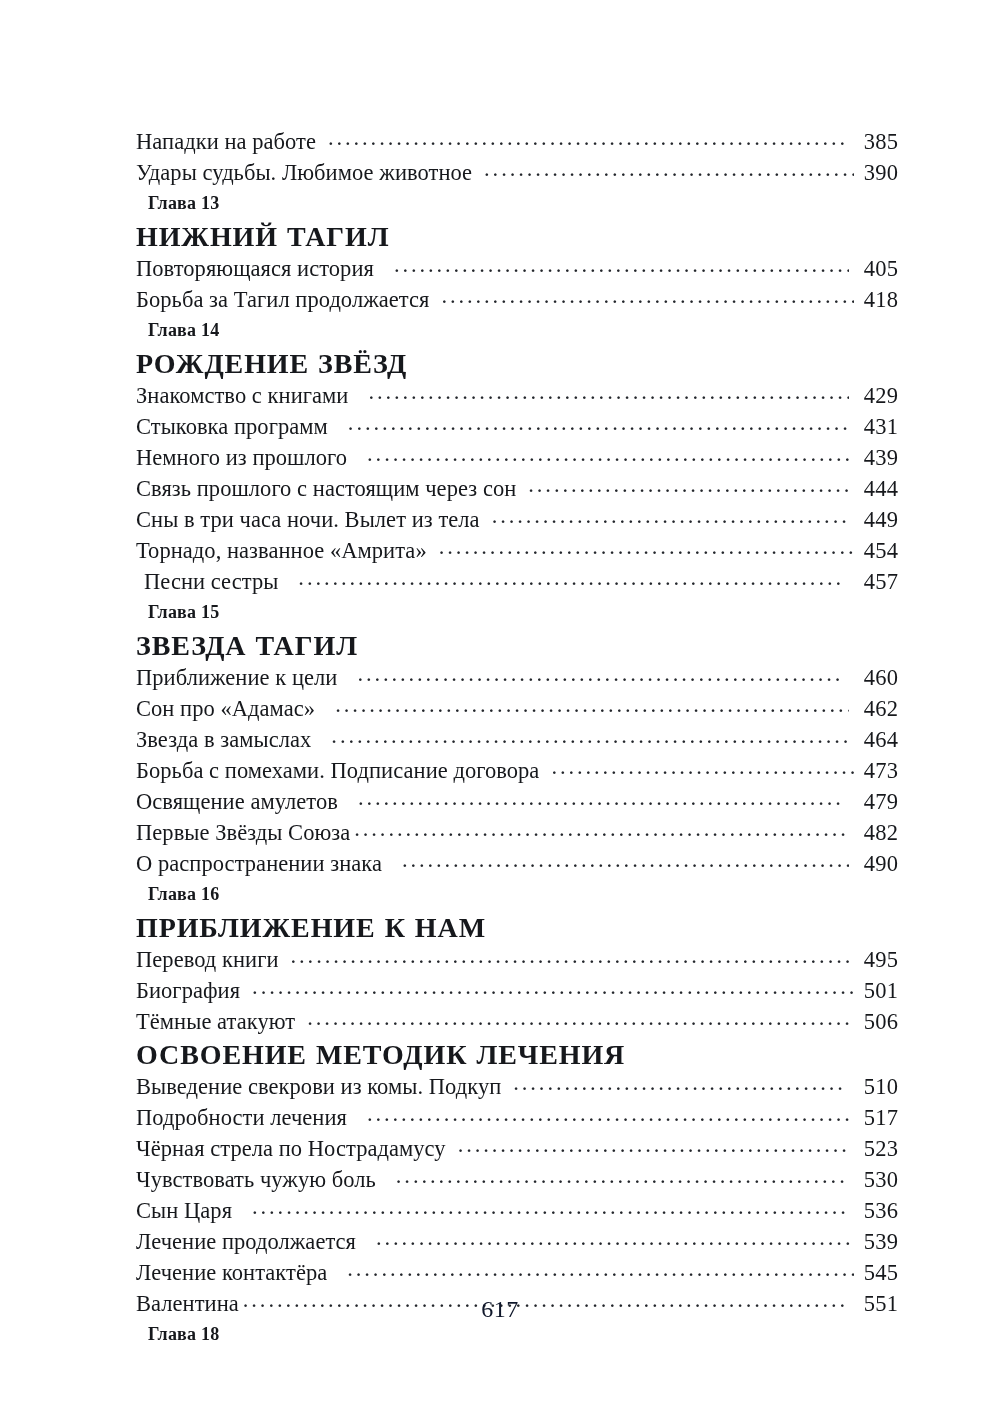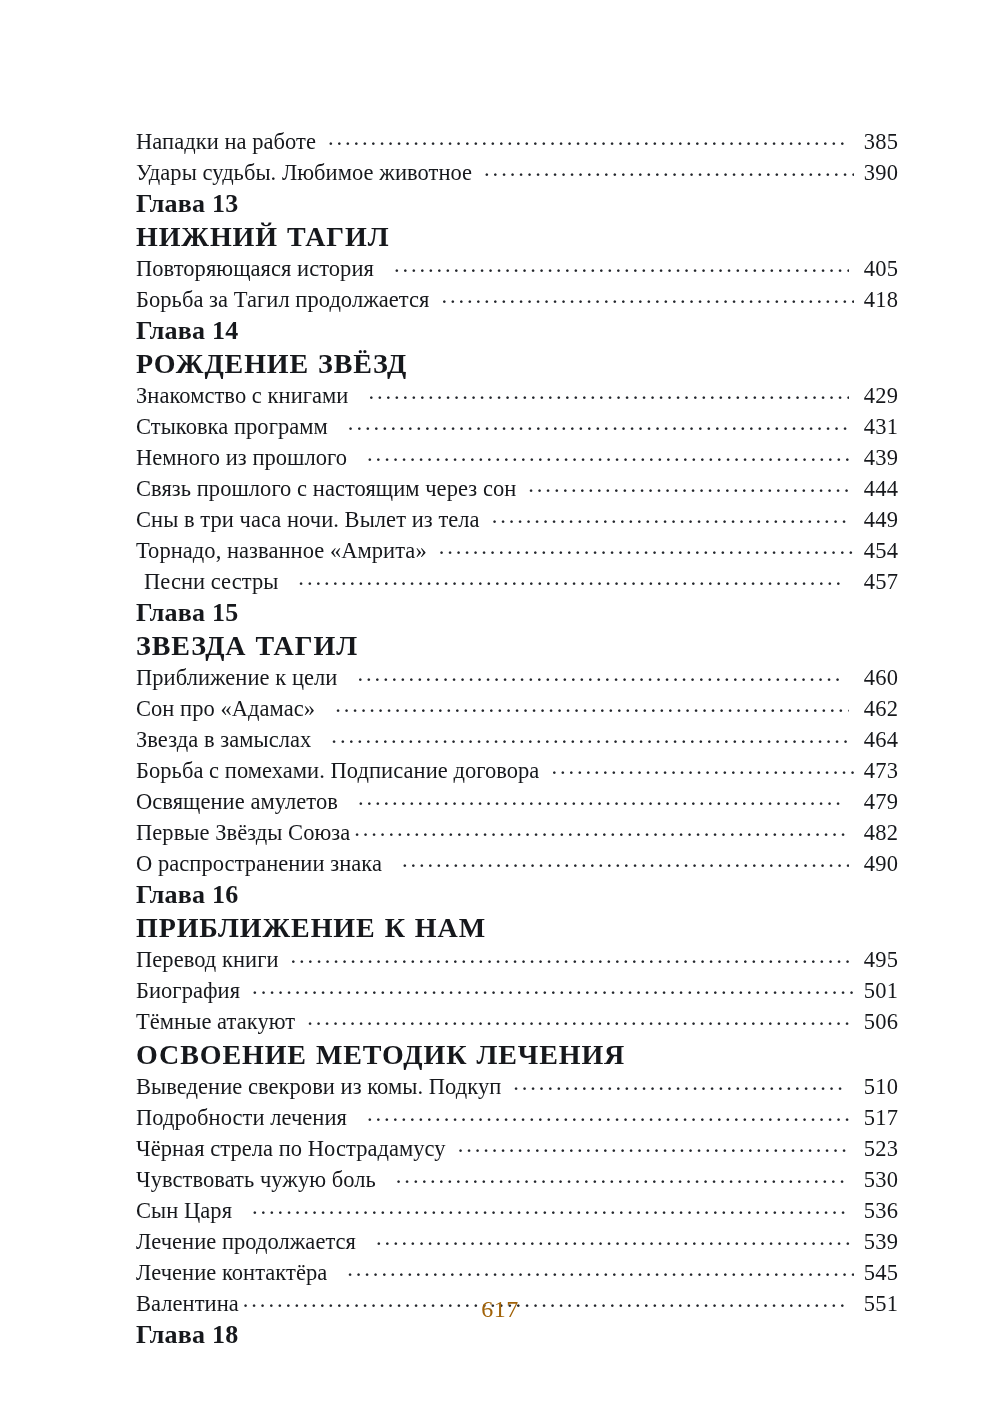--- a/index.html
+++ b/index.html
@@ -37,24 +37,25 @@
   .row {
     height: 30.4px;
     line-height: 30.4px;
     white-space: nowrap;
     position: relative;
   }
 
   
   .chapter-num {
     font-weight: bold;
-    font-size: 26px;
+    font-size: 18px;
     letter-spacing: 0.2px;
     height: 31px;
     line-height: 31px;
+    margin-left: 12px;
   }
 
   
   .chapter-title {
     font-weight: bold;
     font-size: 28px;
     letter-spacing: 0.9px;
     height: 33px;
     line-height: 33px;
     padding-top: 1px;
@@ -118,21 +119,21 @@
 
   
   #folio {
     position: absolute;
     left: 0;
     top: 1296px;
     width: 1000px;
     text-align: center;
     font-size: 24px;
     letter-spacing: 0.5px;
-    color: #a16207;
+    color: #0f172a;
   }
 </style>
 </head>
 <body>
 
 <div id="page">
 
   <div id="toc">
       <div class="entry pw-0 g-m t-1">
         <span class="label">Нападки на работе</span>

